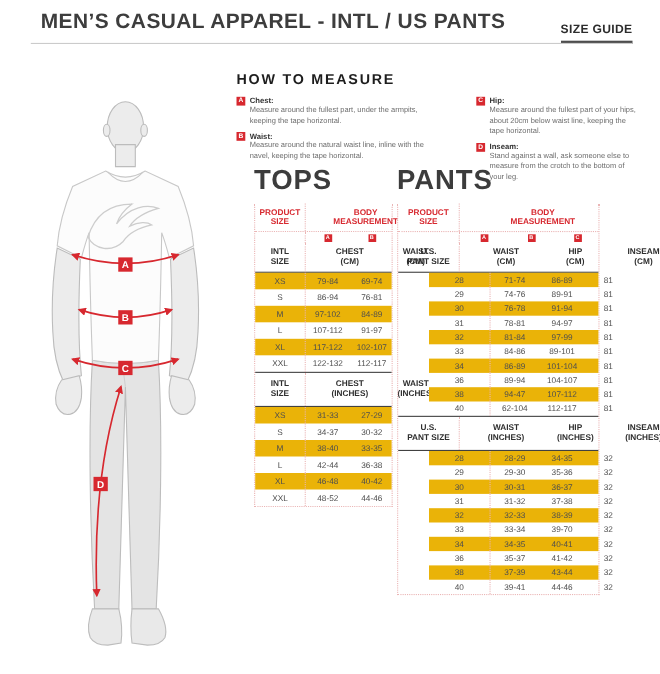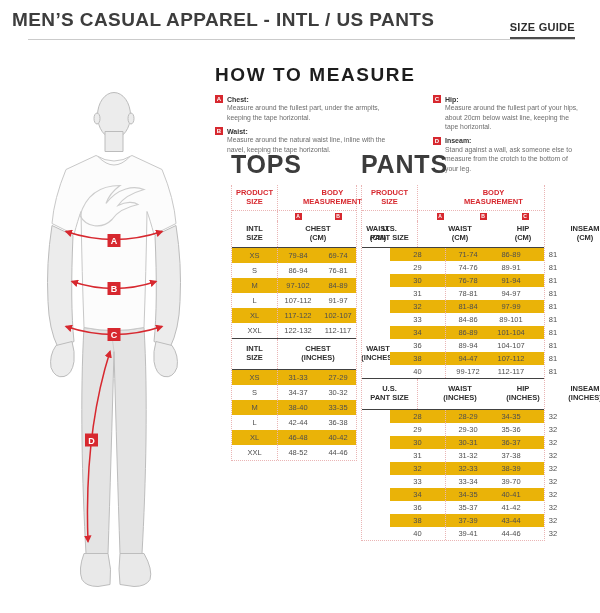--- a/index.html
+++ b/index.html
@@ -3,41 +3,41 @@
 <meta charset="utf-8">
 <style>
   html,body { margin:0; padding:0; }
   body {
     width:600px; height:613px; position:relative; overflow:hidden;
     background:#ffffff; font-family:"Liberation Sans", sans-serif; color:#3e3e3e;
   }
 
   
   .page-title {
-    position:absolute; left:12px; top:9px;
+    position:absolute; left:37px; top:9px;
     font-size:19px; font-weight:bold; letter-spacing:.4px; color:#3d3d3d;
   }
   .size-guide {
     position:absolute; right:25px; top:21px;
     font-size:11px; font-weight:bold; letter-spacing:.3px; color:#2d2d2d;
     padding-bottom:4px; border-bottom:3px solid #4d4d4d; cursor:pointer;text-align:right;
   }
   .header-rule {
     position:absolute; left:28px; right:25px; top:39px;
     border-top:1px solid #cbcbcb;
   }
 
   
   .figure { position:absolute; left:22px; top:82px; width:190px; height:518px; }
   .figure svg { width:100%; height:100%; display:block; }
   .figure text { font:bold 9px "Liberation Sans", sans-serif; fill:#fff; text-anchor:middle; }
 
   
   .htm { position:absolute; left:215px; top:64px; width:365px; }
-  .htm-heading { font-size:19px; font-weight:bold; letter-spacing:1.6px; color:#1d1d1d; margin:0 0 9px 0; }
+  .htm-heading { font-size:13px; font-weight:bold; letter-spacing:1.6px; color:#1d1d1d; margin:0 0 9px 0; }
   .measure-grid { display:grid; grid-template-columns:204px 1fr; column-gap:14px; align-items:start; }
   .m-item { margin-bottom:5px; }
   .m-head { display:flex; align-items:center; gap:4px; }
   .m-badge {
     width:8px; height:8px; background:#d7282f; color:#fff; flex:0 0 auto;
     font-size:6px; font-weight:bold; line-height:8px; text-align:center;
   }
   .m-label { font-size:7px; font-weight:bold; color:#333; }
   .m-text  { font-size:6.8px; line-height:1.4; color:#6d6d6d; padding-left:12px; max-width:165px; }
 
@@ -375,21 +375,21 @@
 
         <div class="row trow stripe">
           <div class="cell sep">38</div>
           <div class="cell">94-47</div>
           <div class="cell">107-112</div>
           <div class="cell">81</div>
         </div>
 
         <div class="row trow">
           <div class="cell sep">40</div>
-          <div class="cell">99-172</div>
+          <div class="cell">62-104</div>
           <div class="cell">112-117</div>
           <div class="cell">81</div>
         </div>
       </div>
     <div class="row thead thead2">
       <div class="cell sep pre">U.S.
 PANT SIZE</div>
       <div class="cell pre">WAIST
 (INCHES)</div>
       <div class="cell pre">HIP

